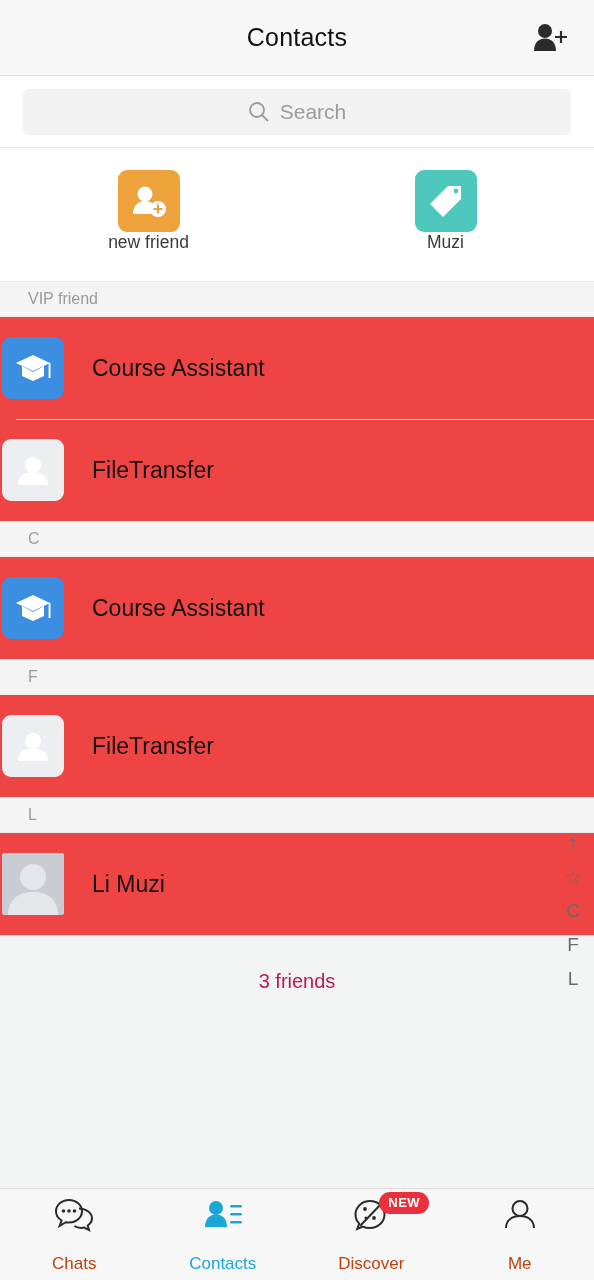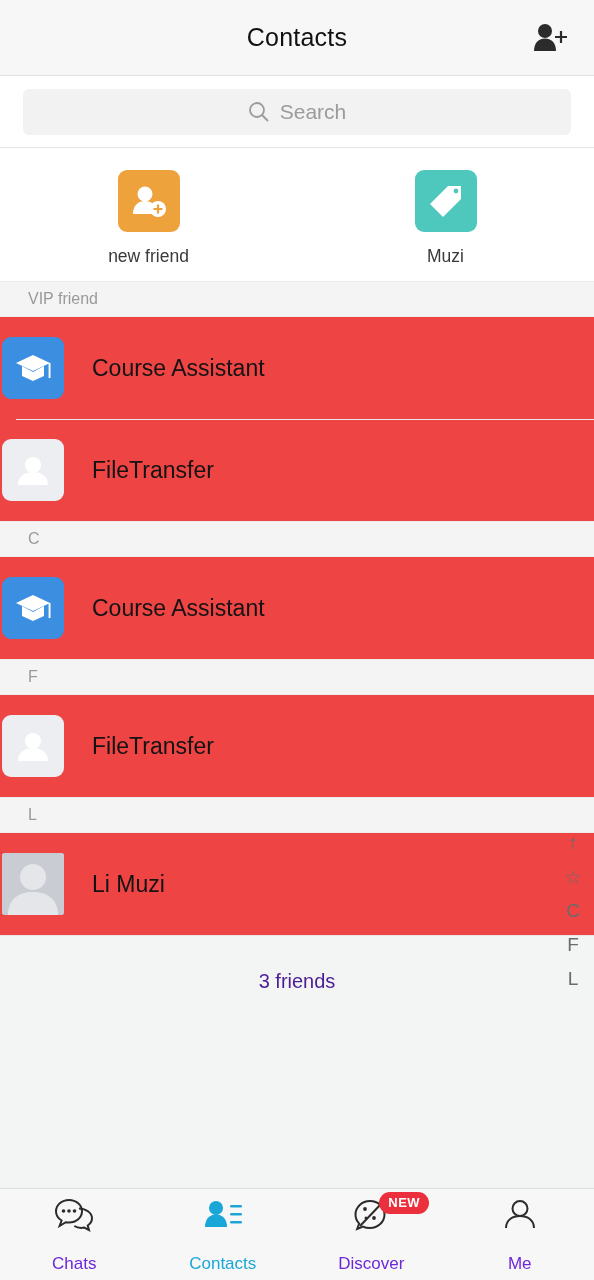--- a/index.html
+++ b/index.html
@@ -35,21 +35,21 @@
     width:100%; height:46px; background:#f2f2f2; border-radius:6px;
     display:flex; align-items:center; justify-content:center; gap:10px;
   }
   .search-placeholder { font-size:21px; color:#9b9b9b; }
 
   
   .quick-actions {
     background:#fff; flex:0 0 133px; height:133px;
     display:flex; align-items:flex-start; padding-top:22px;
   }
-  .qa-item { flex:1; display:flex; flex-direction:column; align-items:center; gap:14px; }
+  .qa-item { flex:1; display:flex; flex-direction:column; align-items:center; }
   .qa-tile { width:62px; height:62px; border-radius:9px; display:flex; align-items:center; justify-content:center; }
   .qa-label { font-size:17.5px; color:#3a3a3a; }
 
   
   .list { flex:1 1 auto; background:#f3f4f4; overflow:hidden; position:relative; }
   .section-header {
     height:36px; background:#f4f4f4; display:flex; align-items:center;
     padding-left:28px; font-size:16px; color:#9a9a9a;
     border-top:1px solid #ececec; border-bottom:1px solid #ececec;
   }
@@ -62,42 +62,42 @@
   }
   .avatar { width:62px; height:62px; flex:0 0 62px; display:flex; align-items:center; justify-content:center; }
   .avatar.rounded { border-radius:9px; }
   .avatar.blue { background:#3b8ee0; }
   .avatar.placeholder { background:#eceef2; border-radius:9px; }
   .avatar.portrait { background:#c9ccd2; border-radius:3px; overflow:hidden; }
   .contact-name { margin-left:28px; font-size:23px; color:#131313; }
 
   .friends-count {
     background:#f3f4f4; height:92px; display:flex; align-items:center; justify-content:center;
-    font-size:20px; color:#4c1d95; border-top:1px solid #e6e6e6;
+    font-size:20px; color:#be185d; border-top:1px solid #e6e6e6;
   }
 
   
   .index-rail {
     position:absolute; right:0; top:545px; width:42px;
     display:flex; flex-direction:column; align-items:center; gap:0;
     z-index:5;
   }
   .index-item {
     height:34px; width:42px; display:flex; align-items:center; justify-content:center;
     font-size:19px; color:#6b6b6b;
   }
 
   
   .tabbar {
     flex:0 0 92px; height:92px; background:#f7f7f7;
     border-top:1px solid #dcdcdc; display:flex;
   }
   .tab { flex:1; display:flex; flex-direction:column; align-items:center; justify-content:center; gap:20px; position:relative; }
   .tab-icon { height:38px; display:flex; align-items:center; justify-content:center; position:relative; }
-  .tab-label { font-size:17px; color:#6d28d9; }
+  .tab-label { font-size:17px; color:#c2410c; }
   .tab.active .tab-label { color:#1aa7d8; }
   .new-badge {
     position:absolute; left:26px; top:-4px;
     background:#ec2f3c; color:#fff; font-size:13px; font-weight:bold;
     padding:3px 9px 4px; border-radius:11px; letter-spacing:.5px;
   }
 </style>
 </head>
 <body>
 

